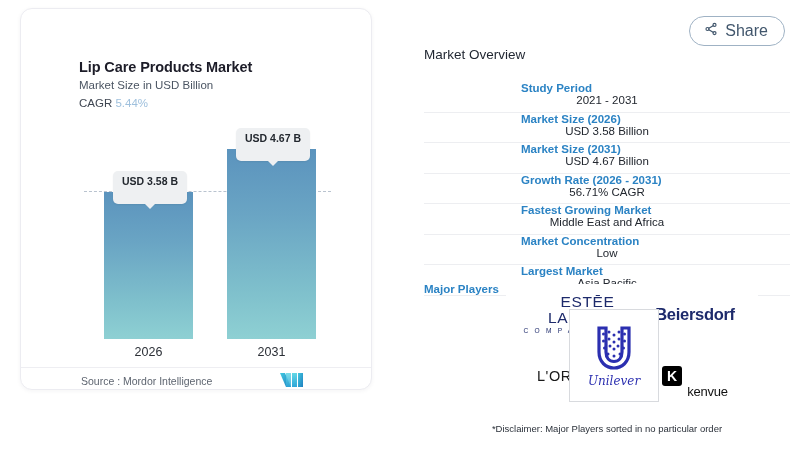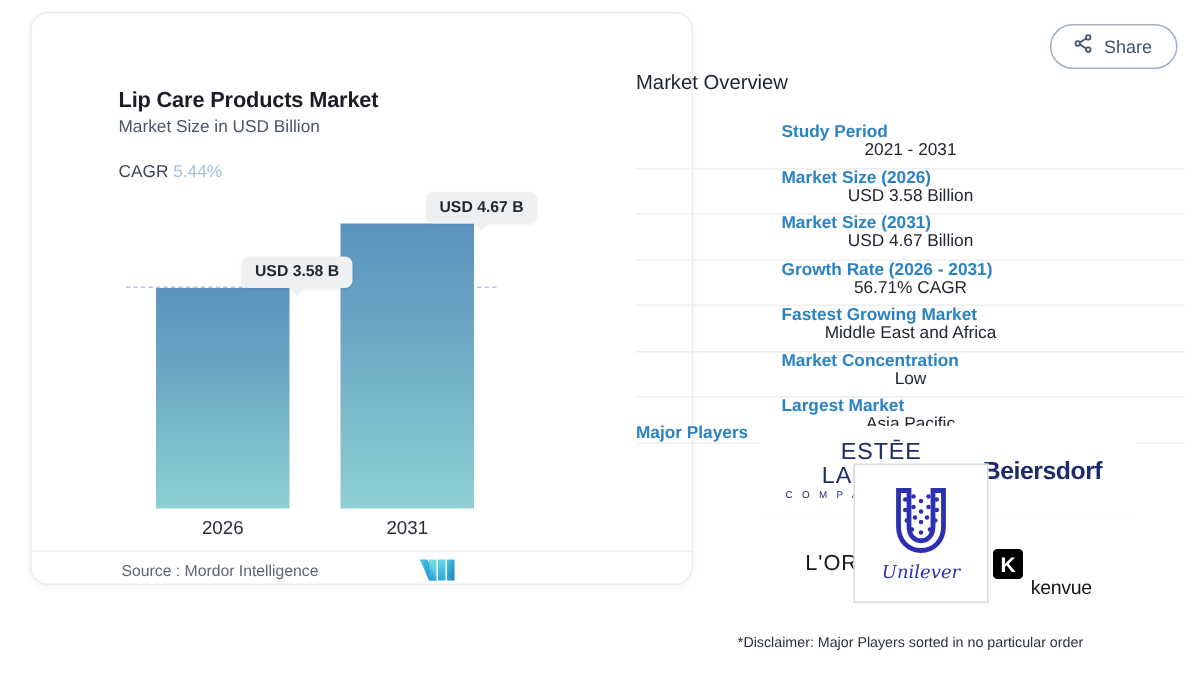--- a/index.html
+++ b/index.html
@@ -19,21 +19,21 @@
     background: #ffffff;
     border-radius: 14px;
     overflow: hidden;
   }
 
   
   #chart-card {
     position: absolute;
     left: 20px;
     top: 8px;
-    width: 442px;
+    width: 352px;
     height: 382px;
     background: #ffffff;
     border: 1px solid #ececf1;
     border-radius: 12px;
     box-shadow: 0 1px 4px rgba(30,40,60,0.05);
   }
 
   #chart-title {
     position: absolute;
     left: 58px;
@@ -49,21 +49,20 @@
     top: 70px;
     font-size: 11.5px;
     color: #4b5563;
   }
   #cagr-line {
     position: absolute;
     left: 58px;
     top: 88px;
     font-size: 11.5px;
     color: #3f4652;
-    margin-top: 12px;
   }
   #cagr-line .cagr-value { color: #9fc0dd; }
 
   
   #plot {
     position: absolute;
     left: 0;
     top: 0;
     width: 370px;
     height: 382px;
@@ -92,27 +91,26 @@
     left: 206px;
     top: 140px;
     width: 89px;
     height: 190px;
   }
 
   .bar-badge {
     position: absolute;
     background: #eef0f2;
     border-radius: 5px;
-    padding: 4px 9px 5px 9px;
+    padding: 4px 9px 17px 9px;
     font-size: 10.5px;
     font-weight: bold;
     color: #23282f;
     white-space: nowrap;
     box-shadow: 0 1px 2px rgba(0,0,0,0.06);
-    margin-left: 48px;
   }
   .bar-badge::after {
     content: "";
     position: absolute;
     left: 50%;
     bottom: -5px;
     margin-left: -5px;
     border-left: 5px solid transparent;
     border-right: 5px solid transparent;
     border-top: 5px solid #eef0f2;
@@ -161,21 +159,21 @@
     align-items: center;
     gap: 7px;
     height: 30px;
     padding: 0 16px 0 14px;
     border: 1.3px solid #9fb2c4;
     border-radius: 16px;
     background: #ffffff;
     cursor: pointer;
   }
   #share-label {
-    font-size: 12px;
+    font-size: 16px;
     color: #41566c;
     text-align: center;
   }
 
   
   #right-panel {
     position: absolute;
     left: 424px;
     top: 0;
     width: 376px;

